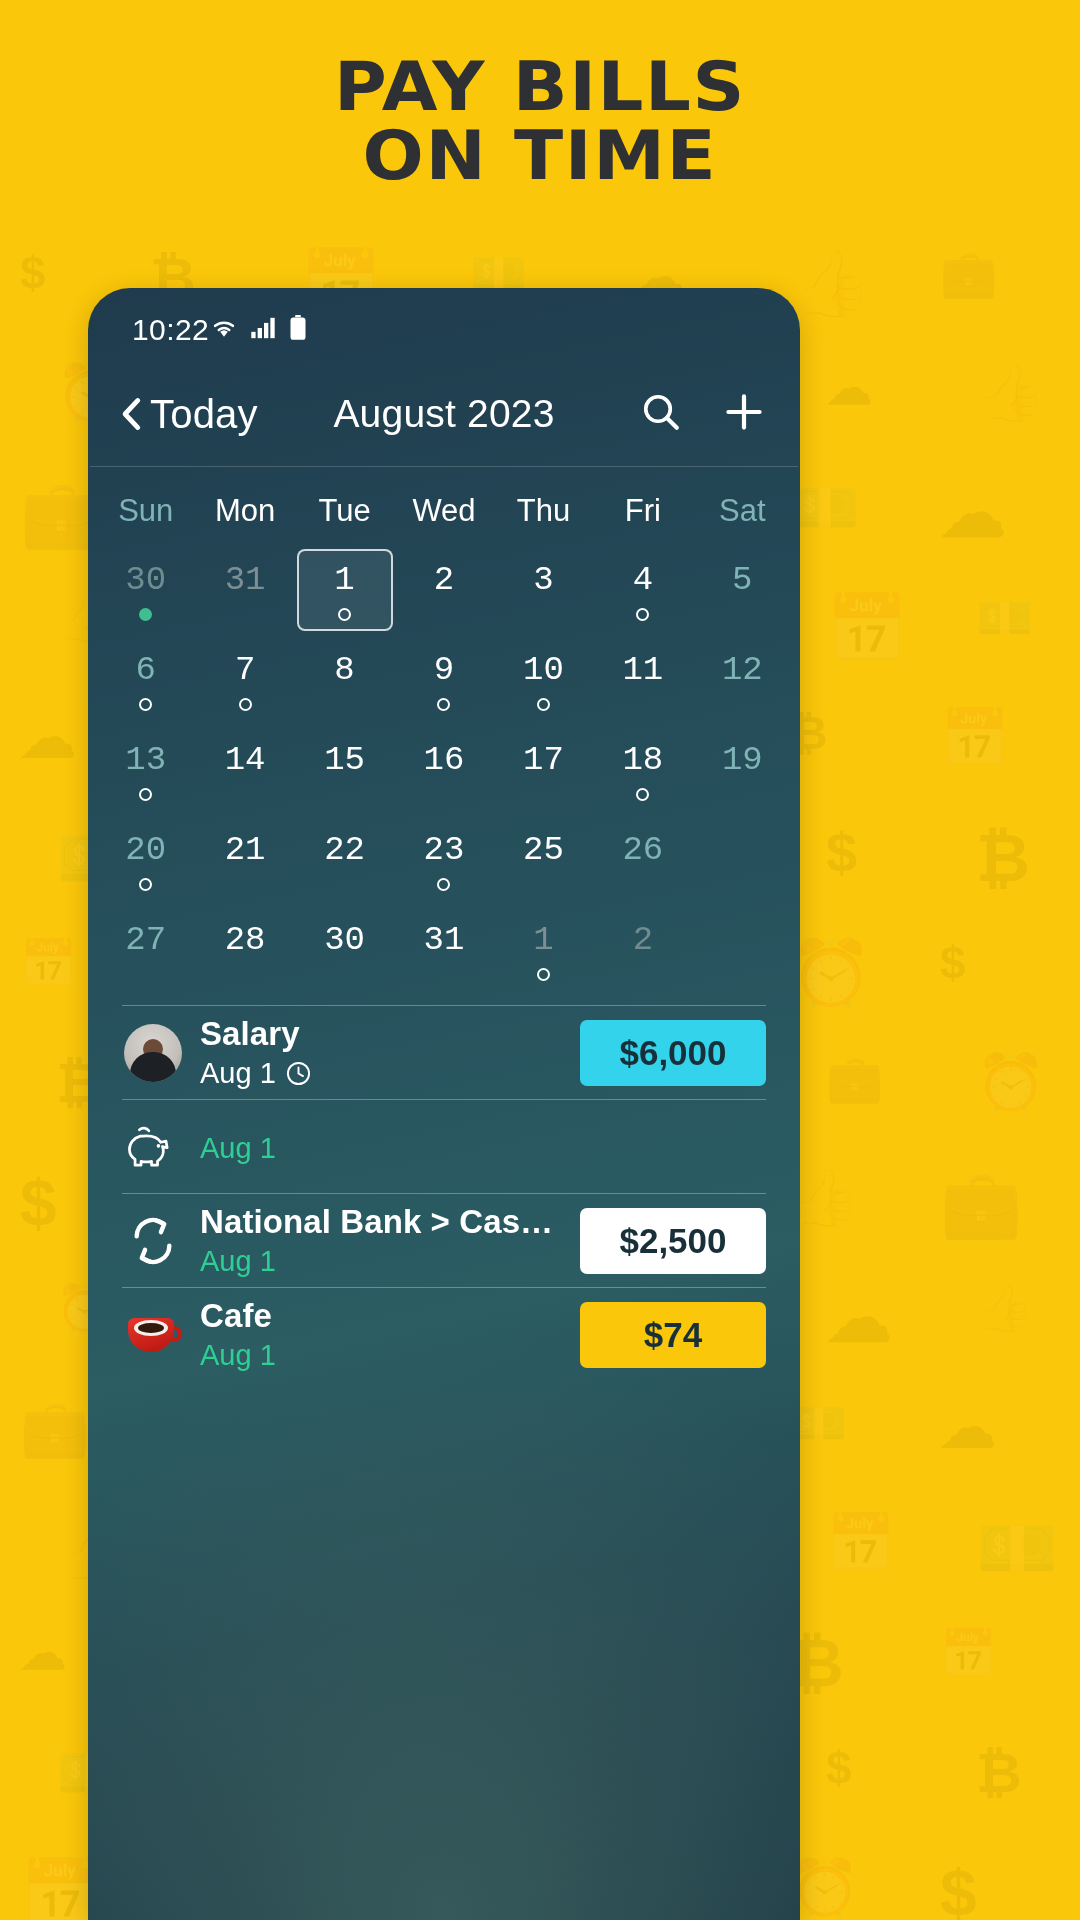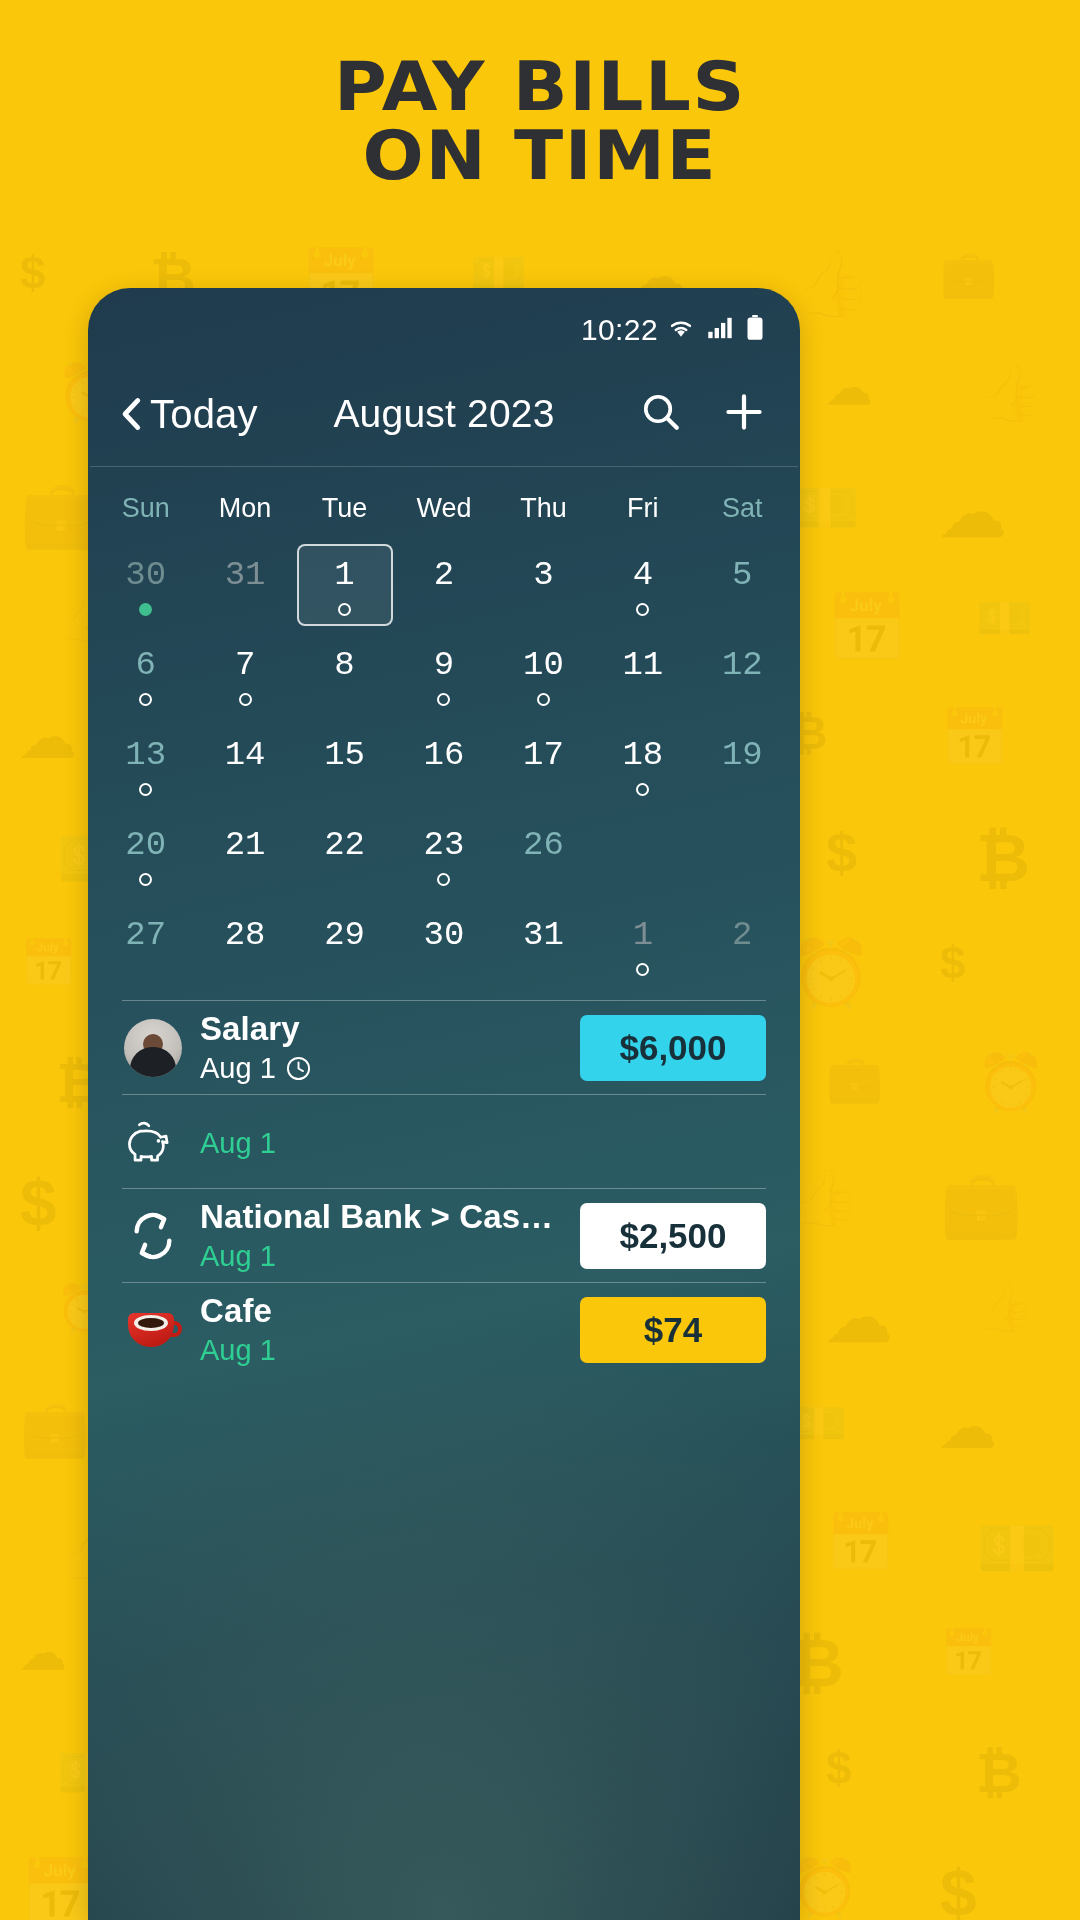--- a/index.html
+++ b/index.html
@@ -51,23 +51,22 @@
       linear-gradient(168deg, #1f3b4d 0%, #26505c 38%, #2b5d63 62%, #24454f 85%, #1d3743 100%);
     overflow: hidden;
     z-index: 4;
     box-shadow: 0 6px 26px rgba(0,0,0,0.18);
   }
 
   
   .statusbar {
     height: 74px;
     display: flex; align-items: center;
-    justify-content: flex-end;
+    justify-content: flex-start;
     padding: 10px 36px 0 44px;
-    gap: 8px;
   }
   .status-time {
     color: #ffffff; font-size: 30px; font-weight: 500;
     letter-spacing: 0.4px;
   }
   .status-icons { display: flex; align-items: center; gap: 11px; }
   .ic { display: block; }
 
   
   .navbar {
@@ -100,21 +99,21 @@
   }
 
   
   .cal { padding: 0 8px; }
   .dow-row, .week {
     display: grid;
     grid-template-columns: repeat(7, 1fr);
   }
   .dow {
     text-align: center;
-    font-size: 27px;
+    font-size: 31px;
     color: #ffffff;
     padding: 26px 0 18px;
   }
   .dow.weekend { color: #7fb3b6; }
 
   .week { margin-bottom: 4px; }
   .cell {
     height: 86px;
     display: flex; flex-direction: column;
     align-items: center; justify-content: flex-start;
@@ -503,33 +502,33 @@
           <div class="cell">
             <div class="num">21</div>
           </div>
           <div class="cell">
             <div class="num">22</div>
           </div>
           <div class="cell">
             <div class="num">23</div>
             <div class="dot ring"></div>
           </div>
+          <div class="cell">
+            <div class="num">25</div>
+          </div>
           <div class="cell weekend">
             <div class="num">26</div>
           </div>
         </div>
         <div class="week">
           <div class="cell weekend">
             <div class="num">27</div>
           </div>
           <div class="cell">
             <div class="num">28</div>
-          </div>
-          <div class="cell">
-            <div class="num">29</div>
           </div>
           <div class="cell">
             <div class="num">30</div>
           </div>
           <div class="cell">
             <div class="num">31</div>
           </div>
           <div class="cell other">
             <div class="num">1</div>
             <div class="dot ring"></div>

